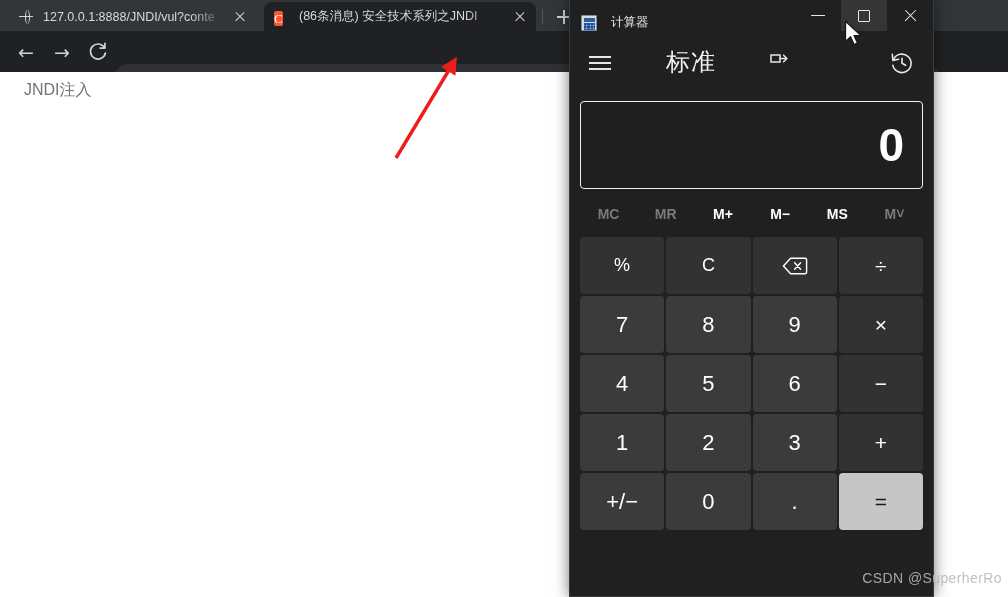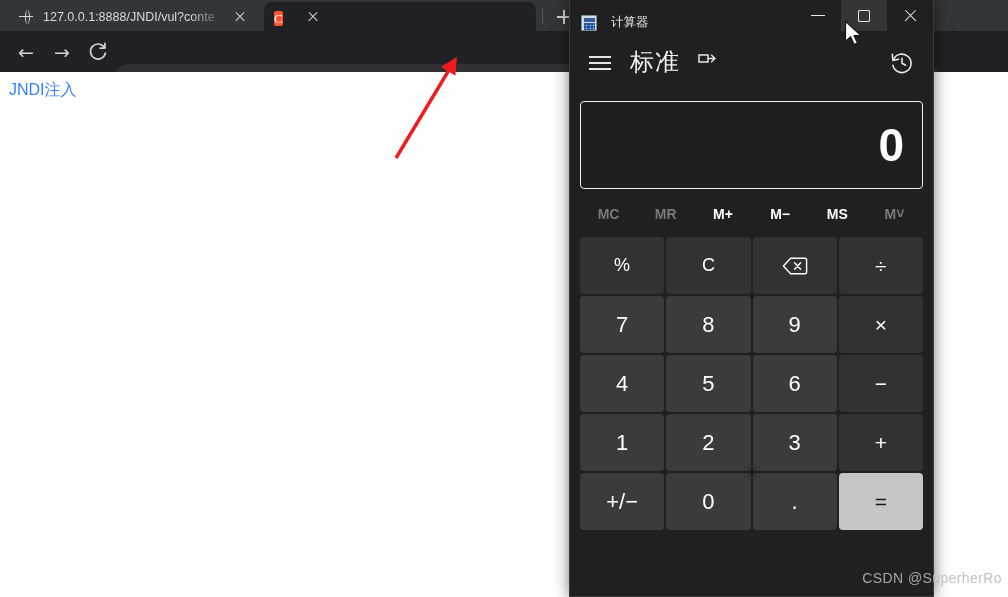--- a/index.html
+++ b/index.html
@@ -119,22 +119,22 @@
     letter-spacing: -0.1px;
   }
   .url .host { color: #e8eaed; font-weight: bold; }
 
   .page {
     position: absolute; left: 0; top: 72px;
     width: 1008px; height: 525px;
     background: #ffffff;
   }
   .page-text {
-    position: absolute; left: 9px; top: 8px;
-    font-size: 16px; color: #3b82f6;
+    position: absolute; left: 24px; top: 8px;
+    font-size: 16px; color: #737373;
   }
 
   
   .annot { position: absolute; left: 0; top: 0; width: 1008px; height: 597px; pointer-events: none; }
 
   
   .calc {
     position: absolute; left: 569px; top: -1px;
     width: 365px; height: 598px;
     background: #202020;
@@ -182,21 +182,21 @@
     border: 1.3px solid #e6e6e6; border-radius: 1px;
   }
   .wbtn .cls-g1, .wbtn .cls-g2 {
     position: absolute; left: 16px; top: 15px; width: 15px; height: 1.3px; background: #e6e6e6;
   }
   .wbtn .cls-g1 { transform: rotate(45deg); }
   .wbtn .cls-g2 { transform: rotate(-45deg); }
 
   .calc-modebar {
     position: relative; height: 62px; width: 100%;
-    display: flex; align-items: center;
+    display: flex; align-items: center; gap: 36px;
   }
   .hamburger {
     width: 36px; height: 36px; margin-left: 12px; position: relative;
   }
   .hamburger i {
     position: absolute; left: 7px; width: 22px; height: 1.6px; background: #e6e6e6; display: block;
   }
   .hamburger i:nth-child(1) { top: 12px; }
   .hamburger i:nth-child(2) { top: 18px; }
   .hamburger i:nth-child(3) { top: 24px; }
@@ -275,20 +275,21 @@
           <span class="globe-ico"></span>
         </span>
         <span class="tab-title">127.0.0.1:8888/JNDI/vul?conte</span>
         <span class="tab-close"></span>
       </div>
 
       <div class="tab active" style="left:264px; width:272px;">
         <span class="tab-favicon">
           <span class="csdn-ico">C</span>
         </span>
+        <span class="tab-title">(86条消息) 安全技术系列之JNDI</span>
         <span class="tab-close"></span>
       </div>
 
       <div class="tab-sep" style="left:542px;"></div>
       <div class="newtab" style="left:552px;"></div>
     </div>
 
     <div class="toolbar">
       <div class="navbtn" style="left:14px;">
         <span class="arrow-glyph">←</span>

